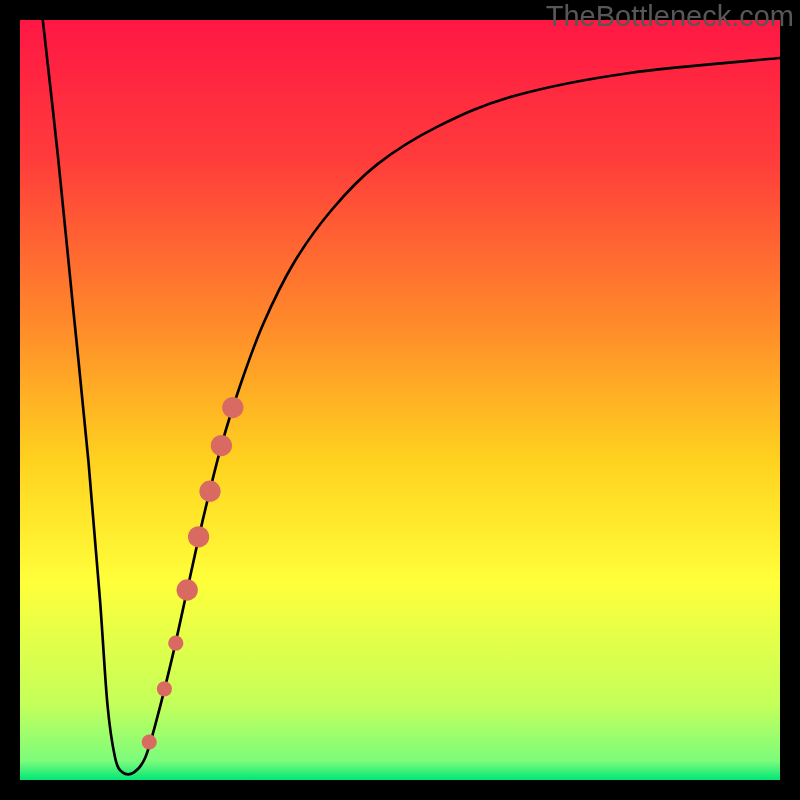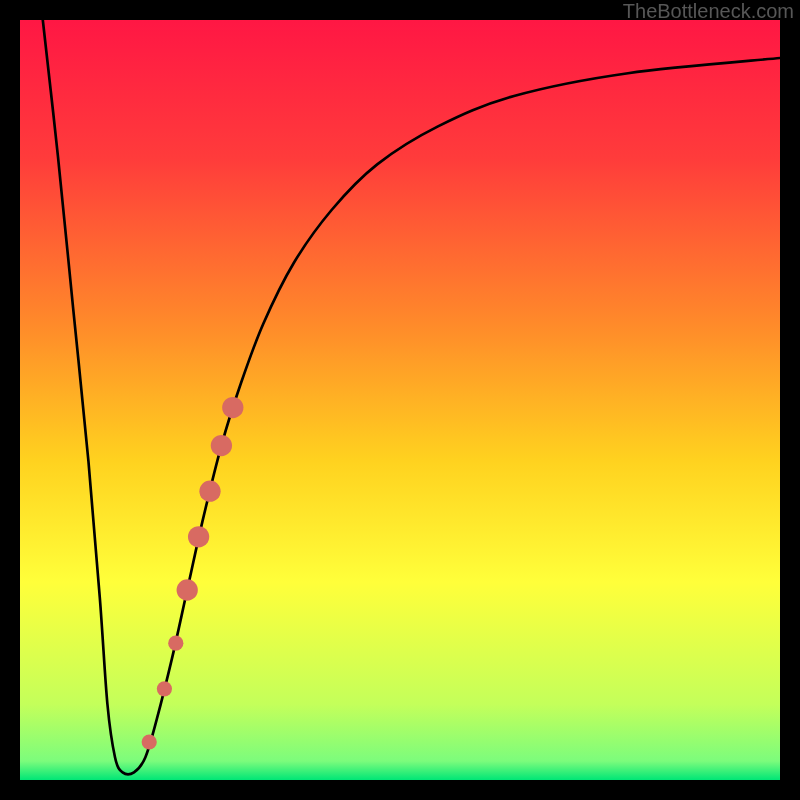--- a/index.html
+++ b/index.html
@@ -36,21 +36,21 @@
     left: 0;
     top: 0;
     width: 760px;
     height: 760px;
     pointer-events: none;
   }
   .attribution {
     position: absolute;
     top: 0px;
     right: 6px;
-    font-size: 20px;
+    font-size: 29px;
     font-weight: 400;
     color: #575757;
     letter-spacing: 0px;
   }
 </style>
 </head>
 <body>
 
 <div class="frame">
 

